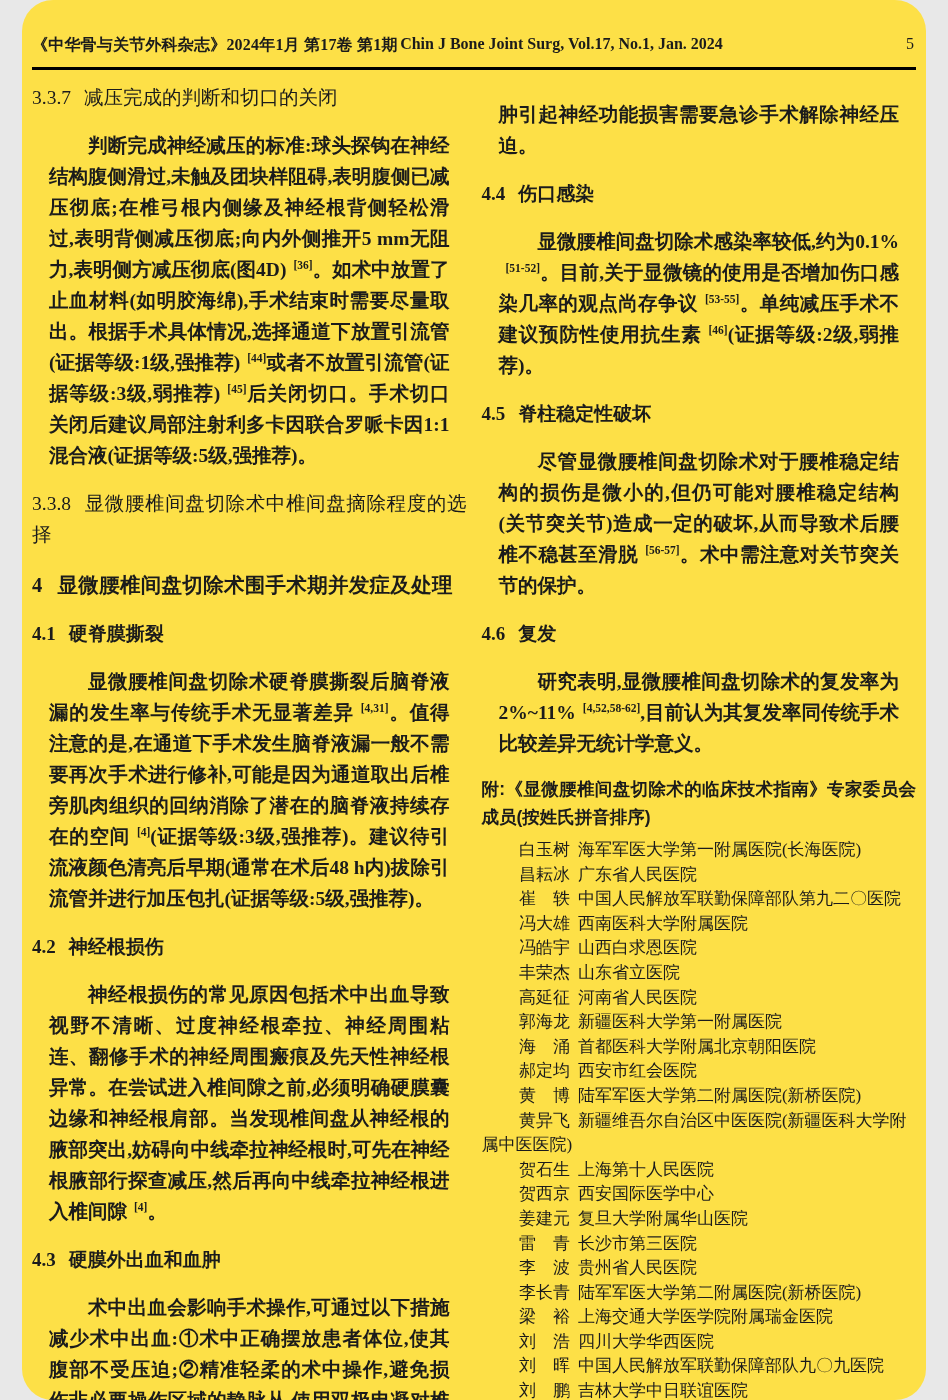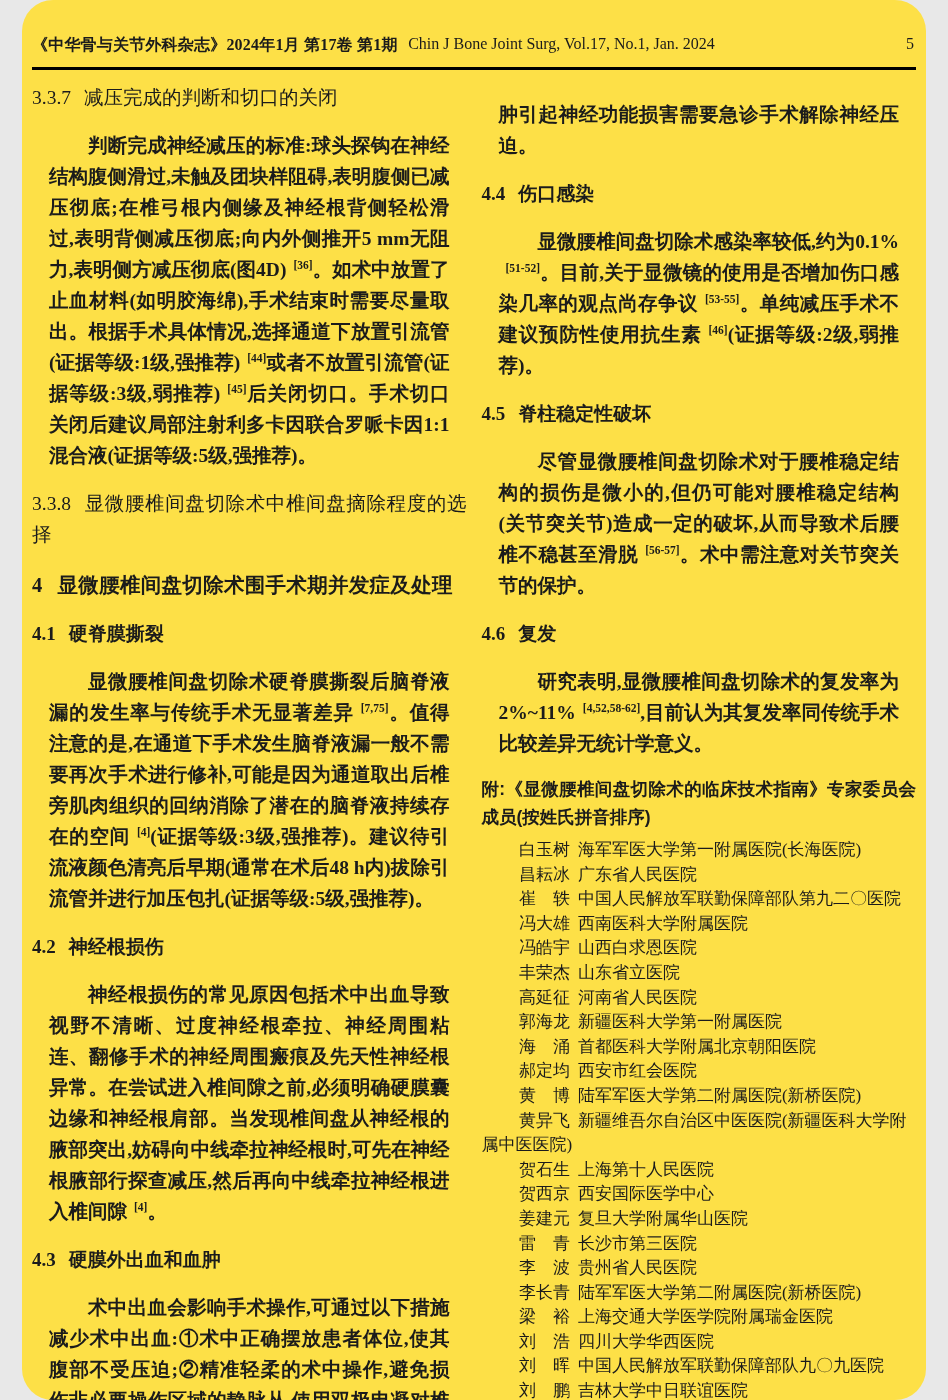--- a/index.html
+++ b/index.html
@@ -5,21 +5,21 @@
   html,body{margin:0;padding:0;background:#e8e8e8;}
   .page{
     position:relative;width:904px;height:1400px;background:#fde047;
     margin:0 auto;overflow:hidden;color:#1b1b1b;
     font-family:"Liberation Serif","DejaVu Serif",serif;
     border-radius:31px;
   }
   
   .runhead{position:absolute;top:33px;left:10px;right:10px;height:26px;font-size:16px;}
   .j-cn{position:absolute;left:0;top:2px;font-weight:bold;letter-spacing:.2px;white-space:nowrap;}
-  .j-en{position:absolute;left:215px;right:40px;top:2px;text-align:center;font-weight:normal;white-space:nowrap;}
+  .j-en{position:absolute;left:215px;right:40px;top:2px;text-align:center;font-weight:bold;white-space:nowrap;}
   .pagenum{position:absolute;right:2px;top:2px;font-weight:normal;}
   .headrule{position:absolute;top:67px;left:10px;right:10px;height:3px;background:#000;}
   
   .cols{position:absolute;top:82px;left:10px;right:10px;display:flex;gap:15px;}
   .col{width:456px;font-size:19.5px;line-height:31px;text-align:justify;}
   
   .hd{margin:0;}
   .hd .hnum{font-weight:bold;}
   .h3{font-weight:normal;}
   .h3 .hnum{font-weight:normal;margin-right:13px;}
@@ -53,21 +53,21 @@
   </div>
   <div class="headrule"></div>
 
   <div class="cols">
     <section class="col" id="col-left">
         <div class="hd h3"><span class="hnum">3.3.7</span><span>减压完成的判断和切口的关闭</span></div>
         <p class="para">判断完成神经减压的标准:球头探钩在神经结构腹侧滑过,未触及团块样阻碍,表明腹侧已减压彻底;在椎弓根内侧缘及神经根背侧轻松滑过,表明背侧减压彻底;向内外侧推开5 mm无阻力,表明侧方减压彻底(图4D)<sup>[36]</sup>。如术中放置了止血材料(如明胶海绵),手术结束时需要尽量取出。根据手术具体情况,选择通道下放置引流管(证据等级:1级,强推荐)<sup>[44]</sup>或者不放置引流管(证据等级:3级,弱推荐)<sup>[45]</sup>后关闭切口。手术切口关闭后建议局部注射利多卡因联合罗哌卡因1:1混合液(证据等级:5级,强推荐)。</p>
         <div class="hd h3"><span class="hnum">3.3.8</span><span>显微腰椎间盘切除术中椎间盘摘除程度的选择</span></div>
         <div class="hd h1"><span class="hnum">4</span><span>显微腰椎间盘切除术围手术期并发症及处理</span></div>
         <div class="hd h2"><span class="hnum">4.1</span><span>硬脊膜撕裂</span></div>
-        <p class="para">显微腰椎间盘切除术硬脊膜撕裂后脑脊液漏的发生率与传统手术无显著差异<sup>[7,75]</sup>。值得注意的是,在通道下手术发生脑脊液漏一般不需要再次手术进行修补,可能是因为通道取出后椎旁肌肉组织的回纳消除了潜在的脑脊液持续存在的空间<sup>[4]</sup>(证据等级:3级,强推荐)。建议待引流液颜色清亮后早期(通常在术后48 h内)拔除引流管并进行加压包扎(证据等级:5级,强推荐)。</p>
+        <p class="para">显微腰椎间盘切除术硬脊膜撕裂后脑脊液漏的发生率与传统手术无显著差异<sup>[4,31]</sup>。值得注意的是,在通道下手术发生脑脊液漏一般不需要再次手术进行修补,可能是因为通道取出后椎旁肌肉组织的回纳消除了潜在的脑脊液持续存在的空间<sup>[4]</sup>(证据等级:3级,强推荐)。建议待引流液颜色清亮后早期(通常在术后48 h内)拔除引流管并进行加压包扎(证据等级:5级,强推荐)。</p>
         <div class="hd h2"><span class="hnum">4.2</span><span>神经根损伤</span></div>
         <p class="para">神经根损伤的常见原因包括术中出血导致视野不清晰、过度神经根牵拉、神经周围粘连、翻修手术的神经周围瘢痕及先天性神经根异常。在尝试进入椎间隙之前,必须明确硬膜囊边缘和神经根肩部。当发现椎间盘从神经根的腋部突出,妨碍向中线牵拉神经根时,可先在神经根腋部行探查减压,然后再向中线牵拉神经根进入椎间隙<sup>[4]</sup>。</p>
         <div class="hd h2"><span class="hnum">4.3</span><span>硬膜外出血和血肿</span></div>
         <p class="para">术中出血会影响手术操作,可通过以下措施减少术中出血:①术中正确摆放患者体位,使其腹部不受压迫;②精准轻柔的术中操作,避免损伤非必要操作区域的静脉丛,使用双极电凝对椎间盘表面的静脉丛进行预止血或止血。在少数情况下,术后硬膜外血</p>
       </section>
     <section class="col" id="col-right">
         <p class="para cont">肿引起神经功能损害需要急诊手术解除神经压迫。</p>
         <div class="hd h2"><span class="hnum">4.4</span><span>伤口感染</span></div>
         <p class="para">显微腰椎间盘切除术感染率较低,约为0.1%<sup>[51-52]</sup>。目前,关于显微镜的使用是否增加伤口感染几率的观点尚存争议<sup>[53-55]</sup>。单纯减压手术不建议预防性使用抗生素<sup>[46]</sup>(证据等级:2级,弱推荐)。</p>
         <div class="hd h2"><span class="hnum">4.5</span><span>脊柱稳定性破坏</span></div>

